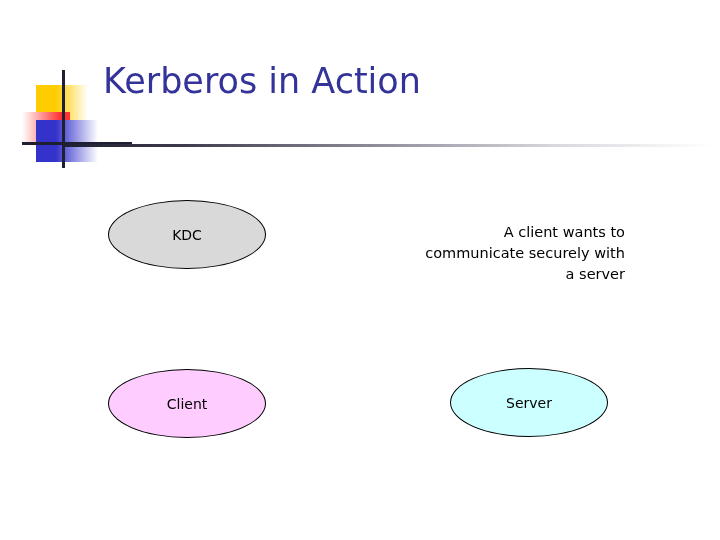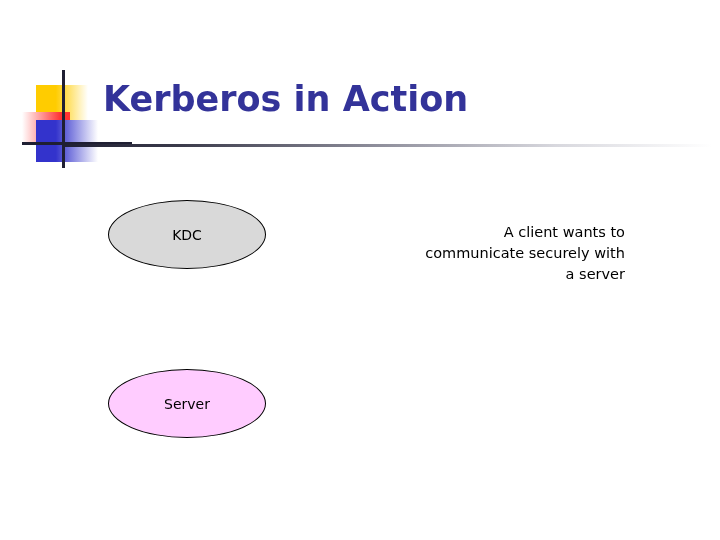--- a/index.html
+++ b/index.html
@@ -76,25 +76,25 @@
     top: 80px;
     width: 110px;
     height: 3px;
     background: #1f1f33;
   }
 
   
   #title {
     position: absolute;
     left: 103px;
-    top: 78px;
+    top: 60px;
     width: 560px;
     font-size: 35px;
     line-height: 42px;
-    font-weight: bold;
+    font-weight: normal;
     color: #333399;
     letter-spacing: 0px;
     white-space: nowrap;
   }
 
   
   #title-divider {
     position: absolute;
     left: 62px;
     top: 144px;
@@ -168,19 +168,22 @@
 
   <div id="title">Kerberos in Action</div>
 
   <div id="title-divider"></div>
 
   <div class="ellipse" id="ellipse-kdc">
     <span class="ellipse-label">KDC</span>
   </div>
 
   <div class="ellipse" id="ellipse-client">
+    <span class="ellipse-label">Client</span>
+  </div>
+
+  <div class="ellipse" id="ellipse-server">
     <span class="ellipse-label">Server</span>
   </div>
-
 
   <div id="note-text">A client wants to communicate securely with a server</div>
 
 </div>
 
 </body></html>

